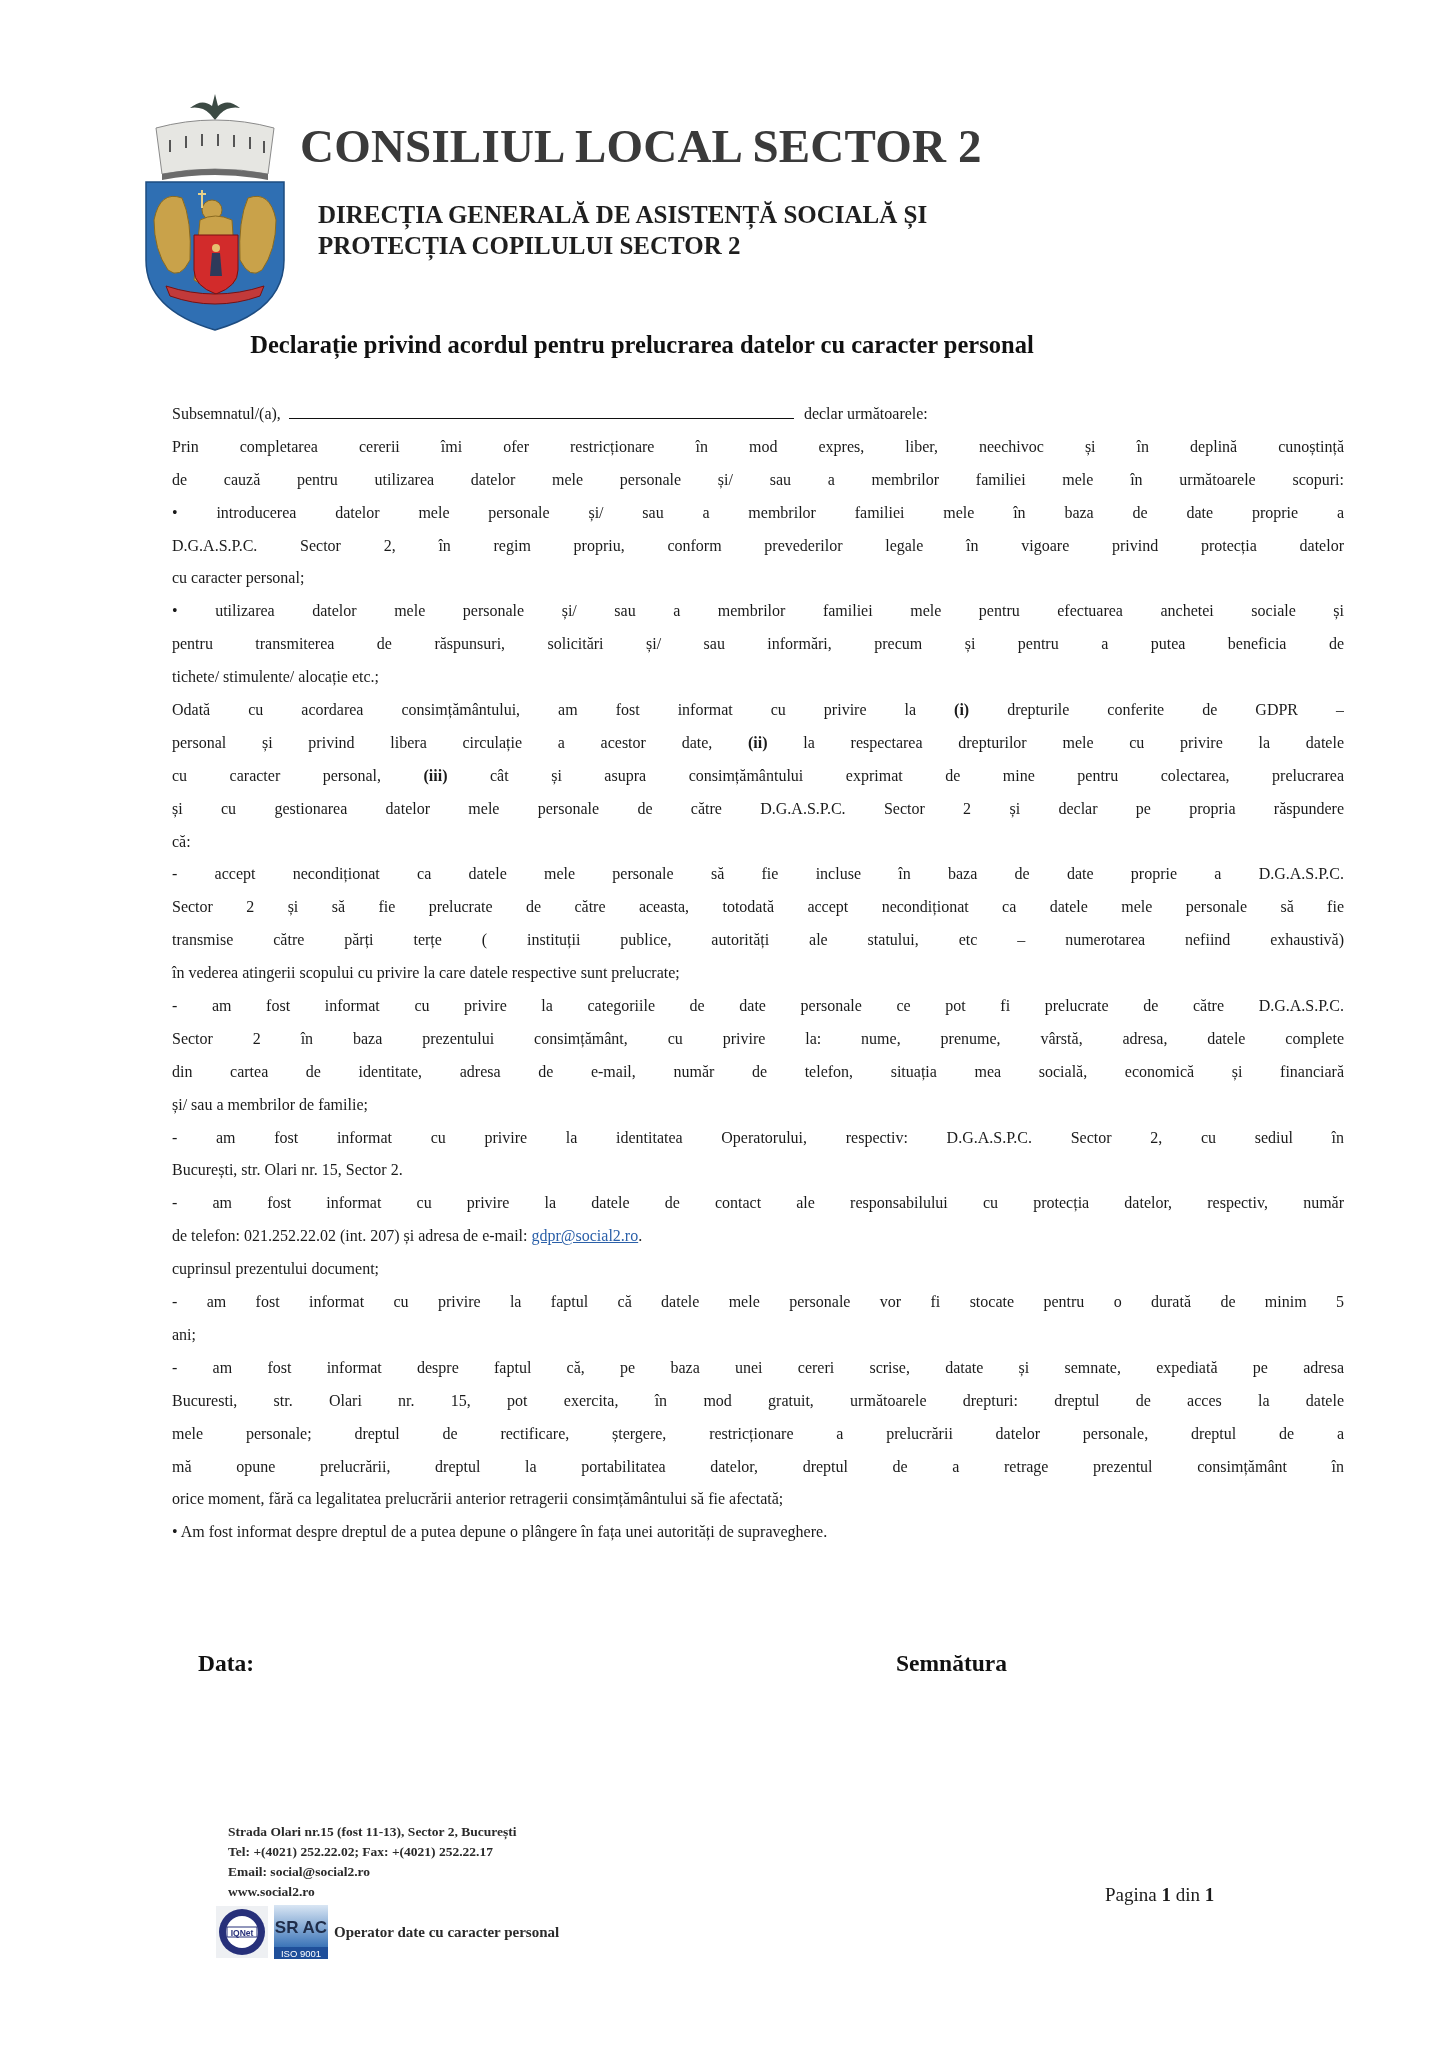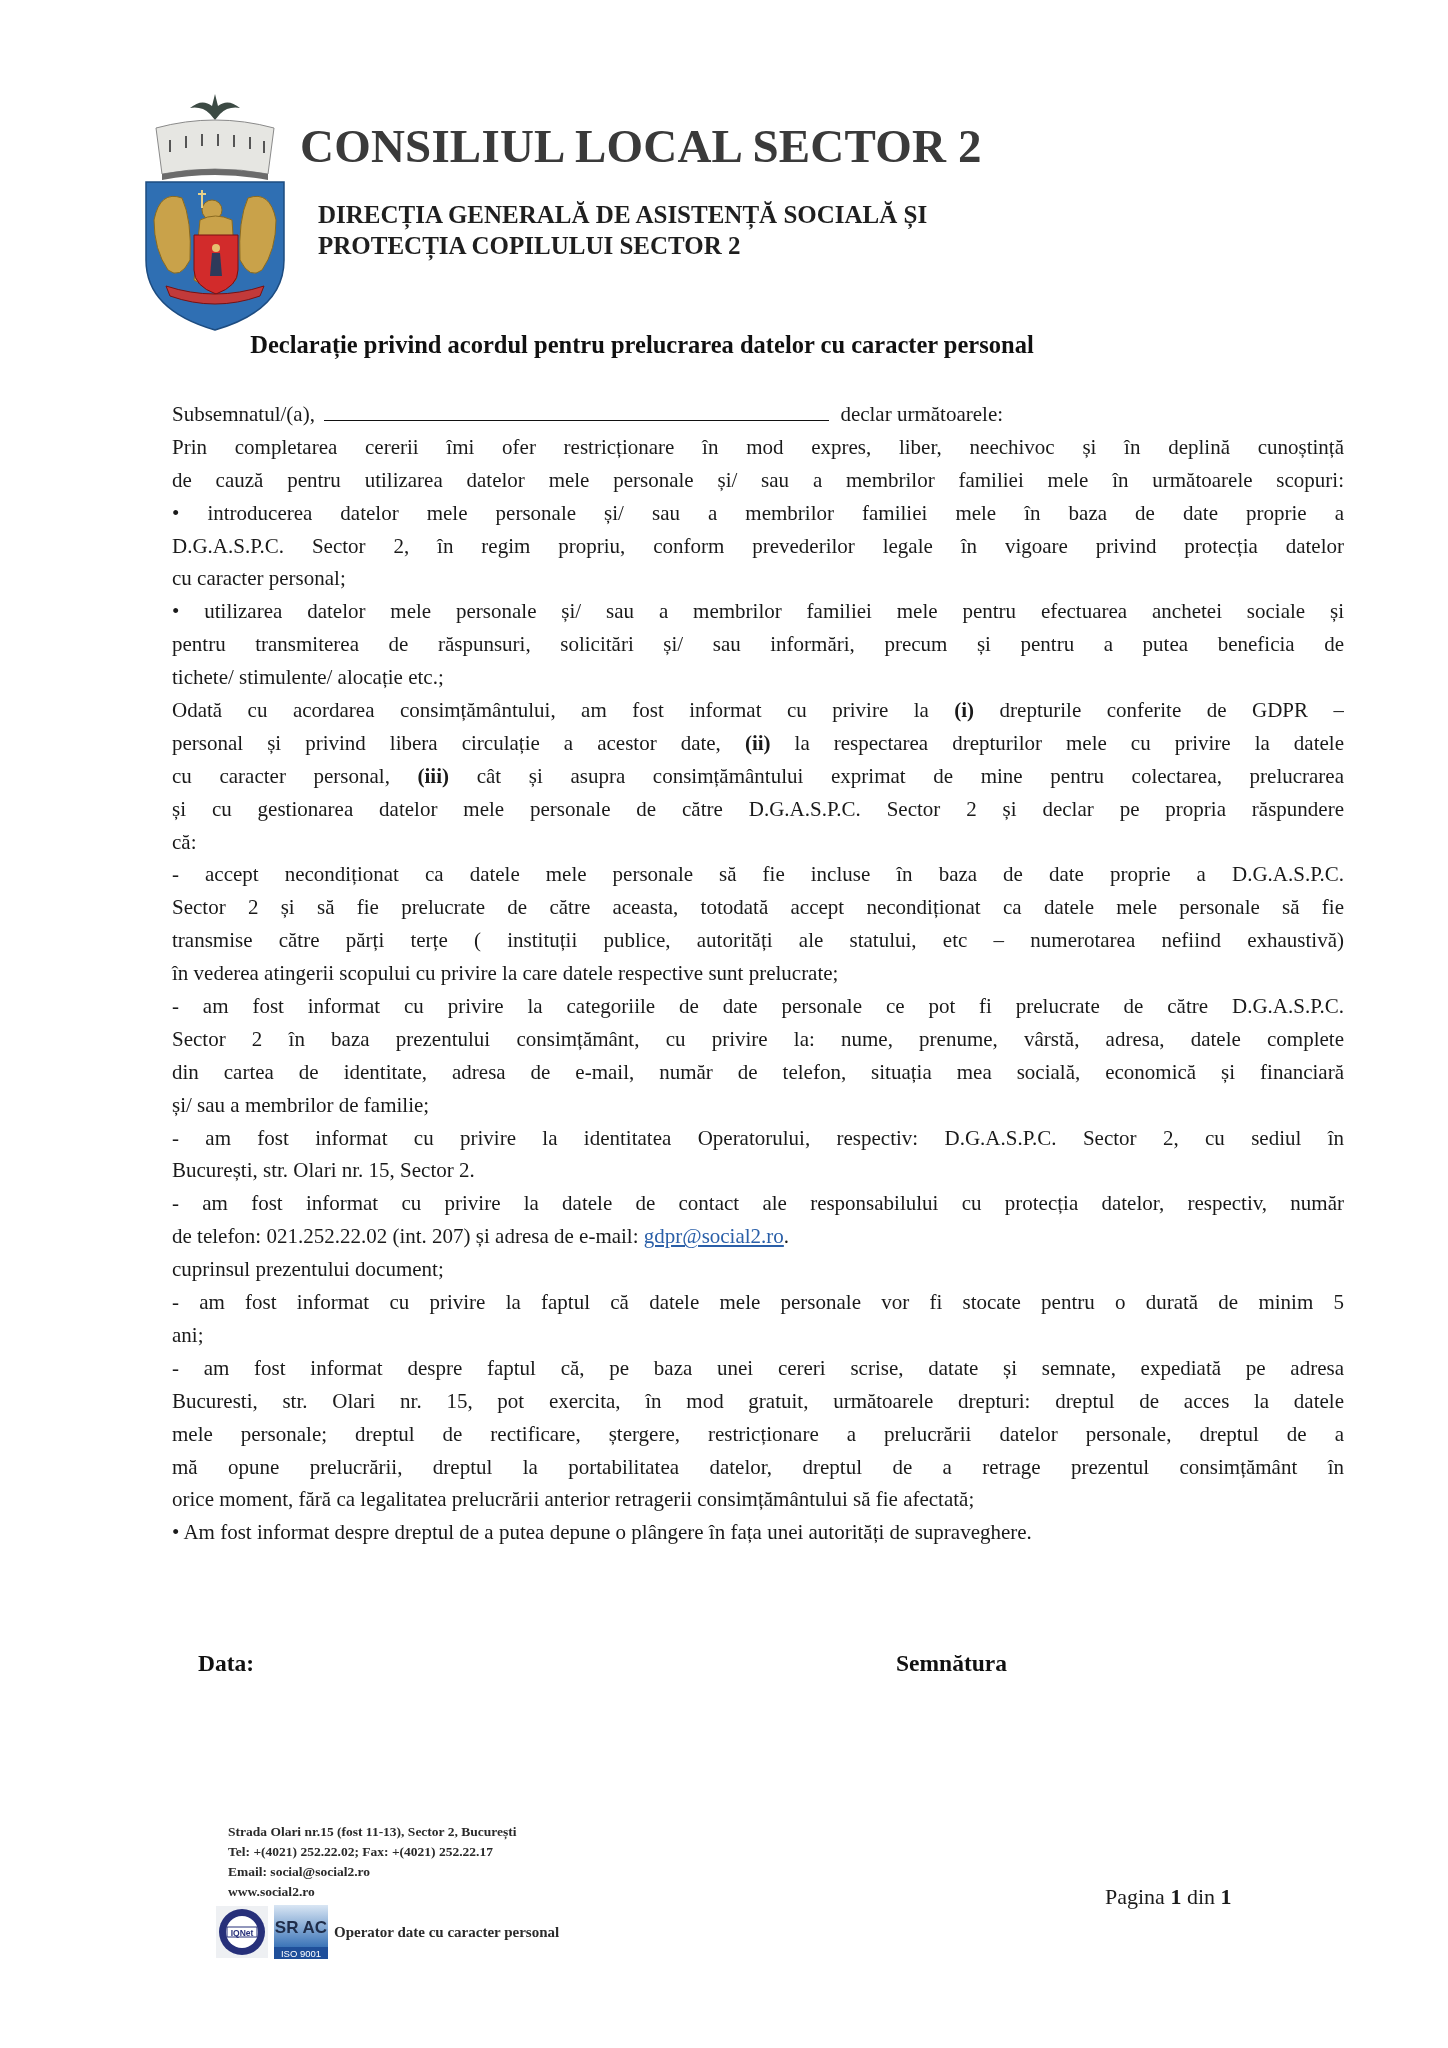--- a/index.html
+++ b/index.html
@@ -5,36 +5,36 @@
   html, body { margin:0; padding:0; background:#ffffff; }
   body { width:1448px; height:2048px; position:relative; overflow:hidden;
          font-family:"Liberation Serif","DejaVu Serif",serif; color:#1a1a1a; }
   .logo { position:absolute; left:140px; top:90px; width:150px; height:242px; }
   .hdr-title { position:absolute; left:300px; top:118px; font-size:47px; font-weight:bold;
                color:#3a3a3a; letter-spacing:0.2px; white-space:nowrap; line-height:56px; }
   .hdr-sub { position:absolute; left:318px; top:199px; font-size:25px; font-weight:bold;
              color:#1f1f1f; line-height:31px; white-space:nowrap; }
   .doc-title { position:absolute; left:0; width:1284px; top:331px; text-align:center;
                font-size:24.5px; font-weight:bold; color:#111; white-space:nowrap; }
-  .body { position:absolute; left:172px; top:398px; width:1172px; font-size:21px;
+  .body { position:absolute; left:172px; top:398px; width:1172px; font-size:16px;
           line-height:32.9px; color:#1a1a1a; }
   .line { display:block; height:32.9px; white-space:nowrap; }
   .line.j { text-align:justify; text-align-last:justify; white-space:normal; overflow:hidden; }
   .blank { display:inline-block; width:505px; border-bottom:1.6px solid #111; margin:0 6px 0 4px;
            height:20px; vertical-align:baseline; }
   .b { font-weight:bold; }
   .link { color:#2a5fa8; text-decoration:underline; }
   .sig-label { position:absolute; top:1650px; font-size:23.5px; font-weight:bold; color:#111;margin-left:12px; }
   .footer-info { position:absolute; left:228px; top:1822px; font-size:13.5px; font-weight:bold;
                  line-height:20px; color:#2a2a2a; }
   .cert-row { position:absolute; left:216px; top:1905px; height:54px; display:flex; align-items:center; }
   .cert-iqnet { width:52px; height:52px; }
   .cert-srac { width:54px; height:54px; margin-left:6px; }
   .cert-text { margin-left:6px; font-size:15px; font-weight:bold; color:#2a2a2a; }
-  .page-num { position:absolute; left:1105px; top:1884px; font-size:22px; color:#1a1a1a; }
+  .page-num { position:absolute; left:1105px; top:1884px; font-size:19px; color:#1a1a1a; }
 </style>
 </head>
 <body>
 
 <div class="logo">
   <svg width="150" height="242" viewBox="0 0 150 242">
 
     <path d="M50 18 Q62 8 72 16 L75 4 L78 16 Q88 8 100 18 Q88 16 80 24 L75 30 L70 24 Q62 16 50 18Z" fill="#3c4a44"></path>
 
     <path d="M16 38 Q75 22 134 38 L128 84 Q75 74 22 84 Z" fill="#e6e6e2" stroke="#8a8a8a" stroke-width="1"></path>

